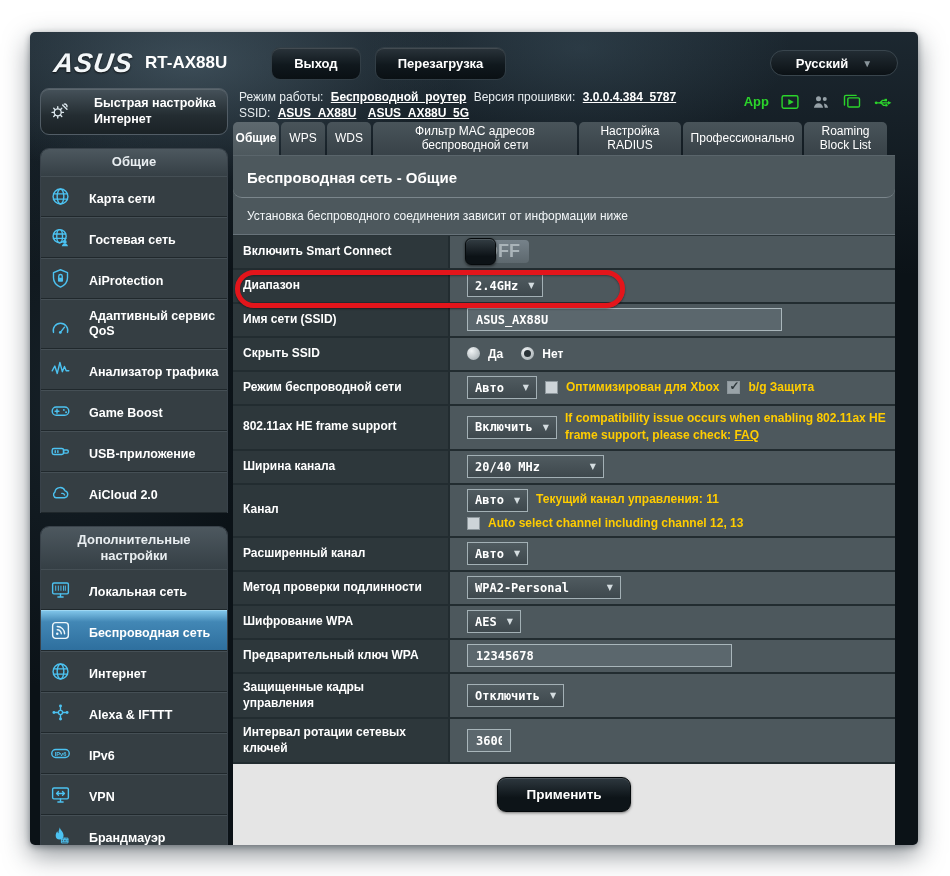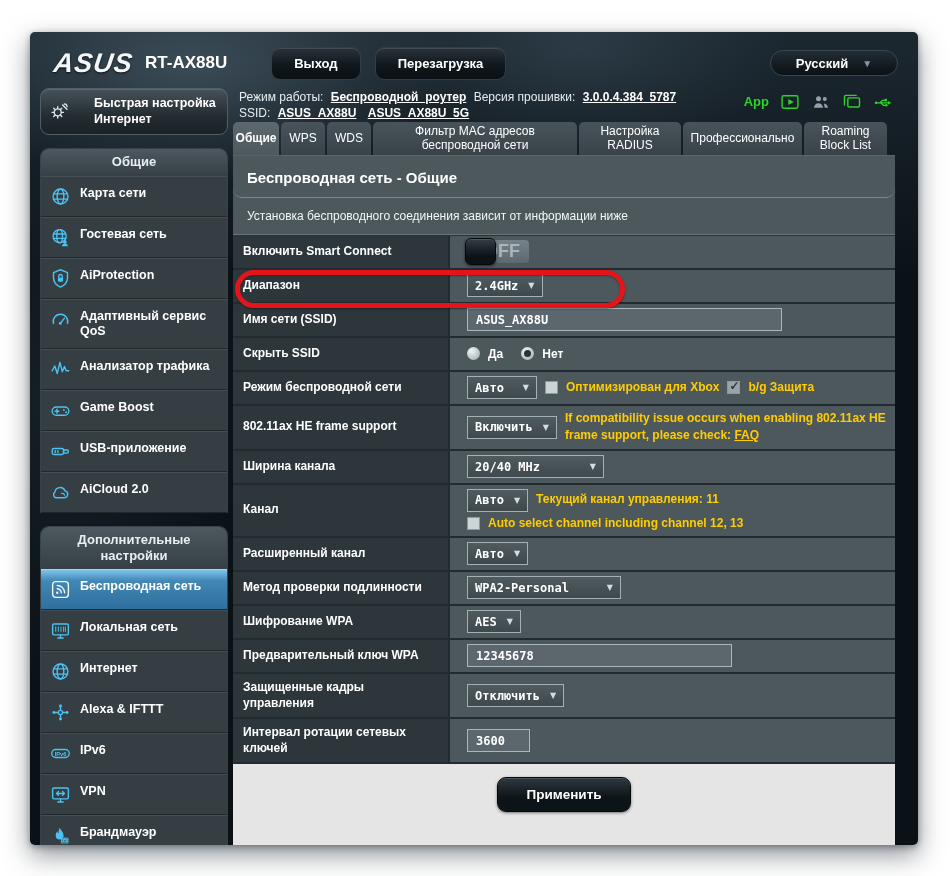--- a/index.html
+++ b/index.html
@@ -51,21 +51,21 @@
     color:#fff; font-weight:bold; font-size:12.5px; line-height:1.25;
     box-shadow:inset 0 1px 0 rgba(255,255,255,.12);
   }
   .sb-section { margin-top:13px; border-radius:9px 9px 0 0; overflow:hidden; border:1px solid #39424a; border-bottom:none; }
   .sb-hdr {
     background:linear-gradient(180deg,#4d585f,#353f45);
     color:#e9eef1; font-weight:bold; font-size:13px; text-align:center;
     padding:5px 6px; line-height:1.25;
   }
   .sb-item {
-    display:flex; align-items:flex-start; gap:9px; padding:9px 6px 9px 9px;
+    display:flex; align-items:flex-end; gap:18px; padding:9px 6px 9px 9px;
     background:#353e43; border-top:1px solid #454f55; border-bottom:1px solid #20282c;
     color:#ffffff; font-weight:bold; font-size:12.5px; line-height:1.2; cursor:pointer;
   }
   .sb-item .ic { color:#4cc2f1; flex-shrink:0; display:flex; }
   .sb-item.active {
     background:linear-gradient(180deg,#7fc4e8,#4287b5 28%,#2e6f9e);
     border-top:1px solid #9ed7f2;
   }
   .sb-item.active .ic { color:#eef7fb; }
   .qs-btn .ic { color:#d9e4ea; display:flex; }
@@ -262,39 +262,39 @@
                 <path d="M13.5 13a3 3 0 0 1 3.2 1.8"></path>
               </svg>
             </span>
           <span>AiCloud 2.0</span>
         </div>
       </div>
 
       <div class="sb-section">
         <div class="sb-hdr">Дополнительные настройки</div>
 
+        <div class="sb-item">
+          <span class="ic">
+              <svg class="gl" viewBox="0 0 24 24">
+                <rect x="3" y="4.5" width="18" height="12.5" rx="1.5"></rect>
+                <path d="M9 20.5h6M12 17v3.5"></path>
+                <path class="thin" d="M6.5 8v5M9.5 8v5M12.5 8v5M15.5 8v5M17.5 8v5"></path>
+              </svg>
+            </span>
+          <span>Локальная сеть</span>
+        </div>
         <div class="sb-item active">
           <span class="ic">
               <svg class="gl" viewBox="0 0 24 24">
                 <rect x="3" y="3" width="18" height="18" rx="3.5"></rect>
                 <circle class="f" cx="8.3" cy="15.8" r="1.4"></circle>
                 <path d="M8.3 11.2a4.6 4.6 0 0 1 4.6 4.6M8.3 7.4a8.4 8.4 0 0 1 8.4 8.4"></path>
               </svg>
             </span>
           <span>Беспроводная сеть</span>
-        </div>
-        <div class="sb-item">
-          <span class="ic">
-              <svg class="gl" viewBox="0 0 24 24">
-                <rect x="3" y="4.5" width="18" height="12.5" rx="1.5"></rect>
-                <path d="M9 20.5h6M12 17v3.5"></path>
-                <path class="thin" d="M6.5 8v5M9.5 8v5M12.5 8v5M15.5 8v5M17.5 8v5"></path>
-              </svg>
-            </span>
-          <span>Локальная сеть</span>
         </div>
         <div class="sb-item">
           <span class="ic">
               <svg class="gl" viewBox="0 0 24 24">
                 <circle cx="12" cy="12" r="8.5"></circle>
                 <ellipse cx="12" cy="12" rx="3.8" ry="8.5"></ellipse>
                 <path d="M4 9h16M4 15h16"></path>
               </svg>
             </span>
           <span>Интернет</span>
@@ -534,21 +534,21 @@
             <div class="val">
               <span class="sel" style="min-width:97px">
                   <span>Отключить</span>
                 </span>
             </div>
           </div>
 
           <div class="frow">
             <div class="lbl">Интервал ротации сетевых ключей</div>
             <div class="val">
-              <input class="inp" style="width: 63px;" value="3600">
+              <input class="inp" style="width: 44px;" value="3600">
             </div>
           </div>
 
           <div class="red-ring"></div>
         </div>
 
         <div class="apply-area">
           <button class="apply-btn">Применить</button>
         </div>
       </div>

